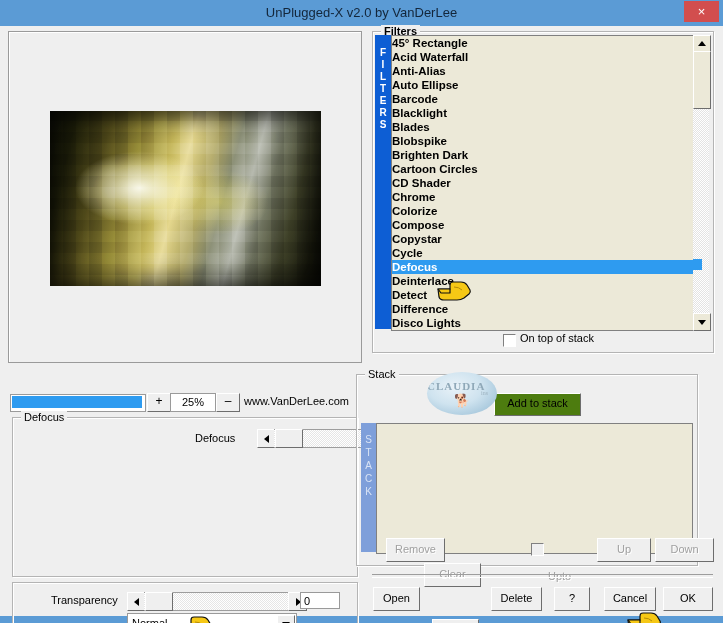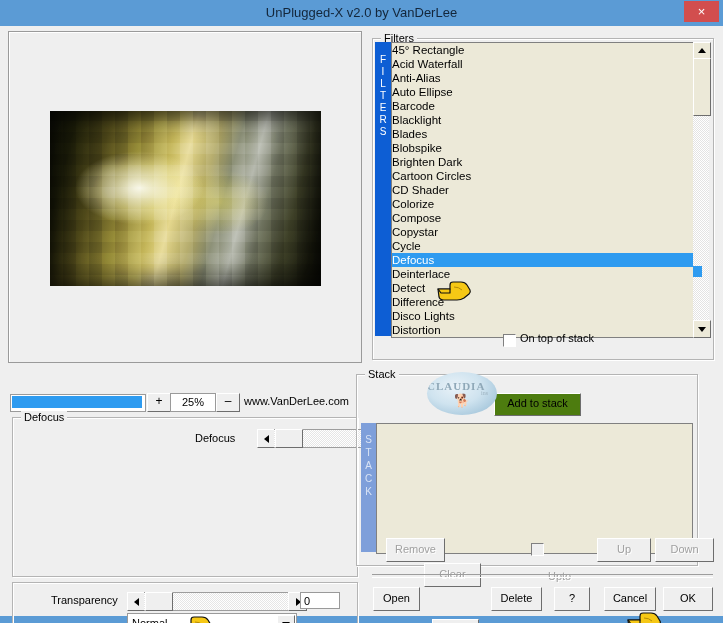--- a/index.html
+++ b/index.html
@@ -253,22 +253,22 @@
     position: absolute;
     right: 1px; top: 1px;
     width: 16px; height: 16px;
     background: #efefef;
     border: 1px solid;
     border-color: #ffffff #6d6d6d #6d6d6d #ffffff;
   }
 
   
   #filters-group {
-    left: 372px; top: 12px;
-    width: 340px; height: 320px;
+    left: 372px; top: 5px;
+    width: 340px; height: 320px; font-weight: bold;
   }
   #filters-sidebar {
     position: absolute;
     left: 2px; top: 3px;
     width: 16px; height: 294px;
     background: #0d5ed4;
     color: #ffffff;
     font-size: 10px;
     text-align: center;
     letter-spacing: 0;
@@ -554,20 +554,21 @@
           <div class="list-item">Acid Waterfall</div>
           <div class="list-item">Anti-Alias</div>
           <div class="list-item">Auto Ellipse</div>
           <div class="list-item">Barcode</div>
           <div class="list-item">Blacklight</div>
           <div class="list-item">Blades</div>
           <div class="list-item">Blobspike</div>
           <div class="list-item">Brighten Dark</div>
           <div class="list-item">Cartoon Circles</div>
           <div class="list-item">CD Shader</div>
+          <div class="list-item">Chrome</div>
           <div class="list-item">Colorize</div>
           <div class="list-item">Compose</div>
           <div class="list-item">Copystar</div>
           <div class="list-item">Cycle</div>
           <div class="list-item selected">Defocus</div>
           <div class="list-item">Deinterlace</div>
           <div class="list-item">Detect</div>
           <div class="list-item">Difference</div>
           <div class="list-item">Disco Lights</div>
           <div class="list-item">Distortion</div>

